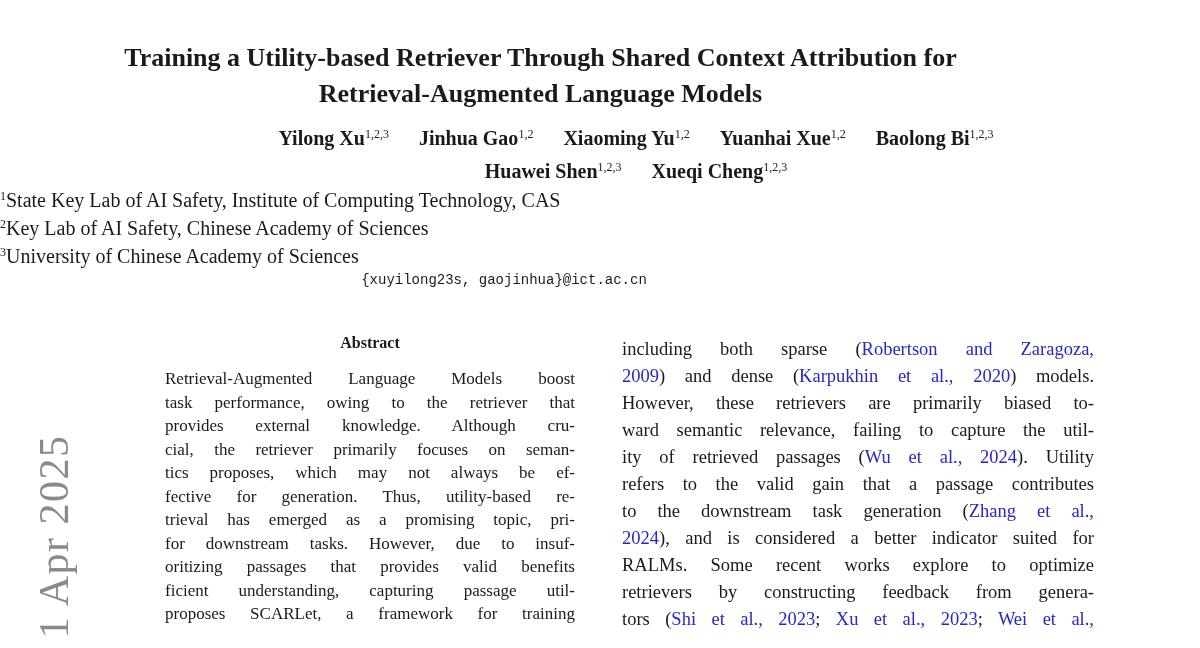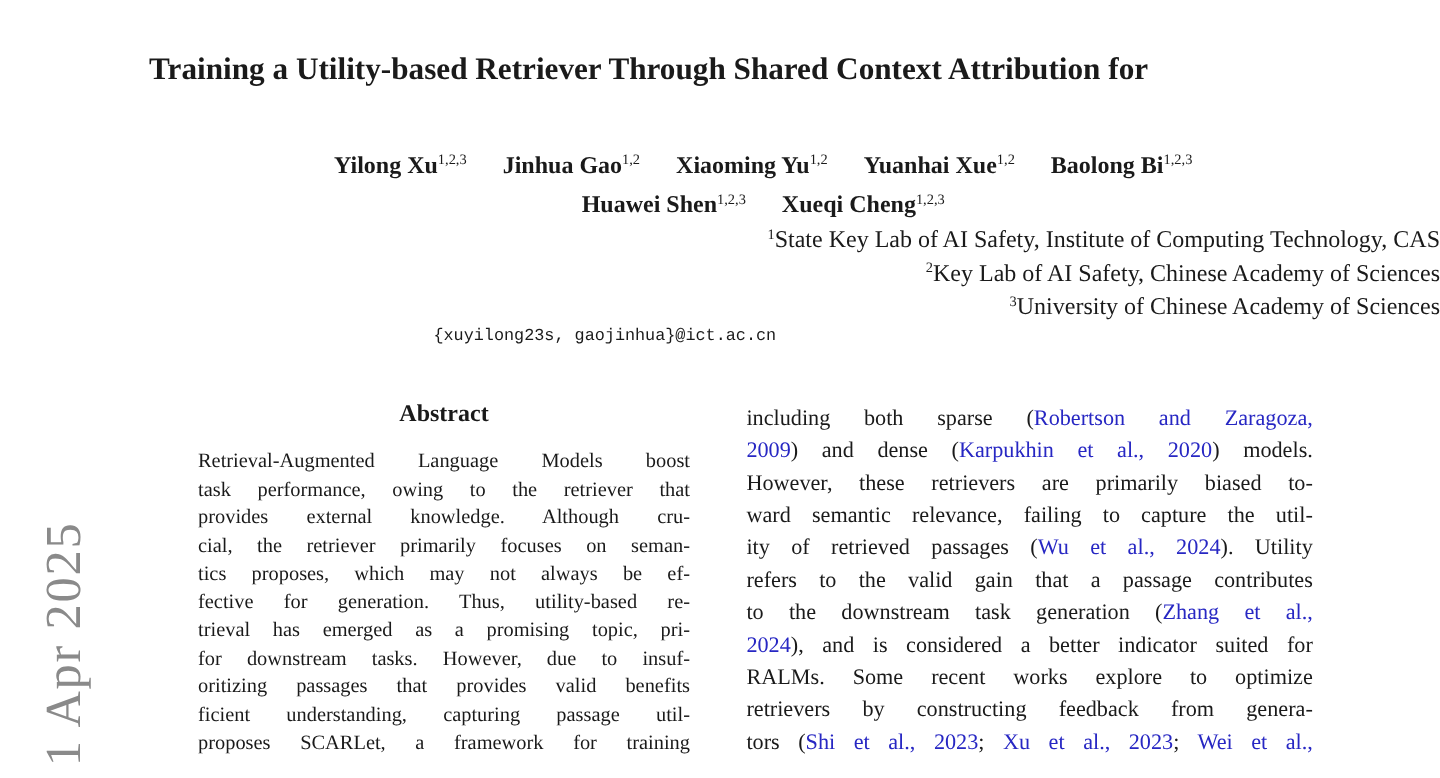--- a/index.html
+++ b/index.html
@@ -55,21 +55,21 @@
     font-weight: normal;
     vertical-align: 7px;
     line-height: 0;
   }
 
   .affiliations {
     position: absolute;
     top: 186px;
     left: 0;
     width: 1200px;
-    text-align: right;
+    text-align: left;
     font-size: 20px;
     line-height: 28px;
   }
 
   .email {
     position: absolute;
     top: 272px;
     left: 0;
     width: 1008px;
     text-align: center;
@@ -78,21 +78,21 @@
   }
 
   .abstract-col {
     position: absolute;
     left: 165px;
     top: 334px;
     width: 410px;
   }
   .abstract-heading {
     text-align: center;
-    font-size: 20px;
+    font-size: 16px;
     font-weight: bold;
     margin: 0 0 15px 0;
   }
   .abs-body { font-size: 17px; line-height: 23.5px; }
 
   .intro-col {
     position: absolute;
     left: 622px;
     top: 336px;
     width: 472px;
@@ -109,20 +109,21 @@
 </style>
 </head>
 <body>
 
 <div class="page">
 
   <div class="watermark">] 1 Apr 2025</div>
 
   <h1 class="title">
       <div>Training a Utility-based Retriever Through Shared Context Attribution for</div>
+      <div>Retrieval-Augmented Language Models</div>
     </h1>
 
   <div class="authors">
     <div><span class="author"><b>Yilong Xu</b><sup>1,2,3</sup></span><span class="author"><b>Jinhua Gao</b><sup>1,2</sup></span><span class="author"><b>Xiaoming Yu</b><sup>1,2</sup></span><span class="author"><b>Yuanhai Xue</b><sup>1,2</sup></span><span class="author"><b>Baolong Bi</b><sup>1,2,3</sup></span></div>
     <div><span class="author"><b>Huawei Shen</b><sup>1,2,3</sup></span><span class="author"><b>Xueqi Cheng</b><sup>1,2,3</sup></span></div>
   </div>
 
   <div class="affiliations">
       <div class="affil-line"><sup>1</sup>State Key Lab of AI Safety, Institute of Computing Technology, CAS</div>
       <div class="affil-line"><sup>2</sup>Key Lab of AI Safety, Chinese Academy of Sciences</div>

